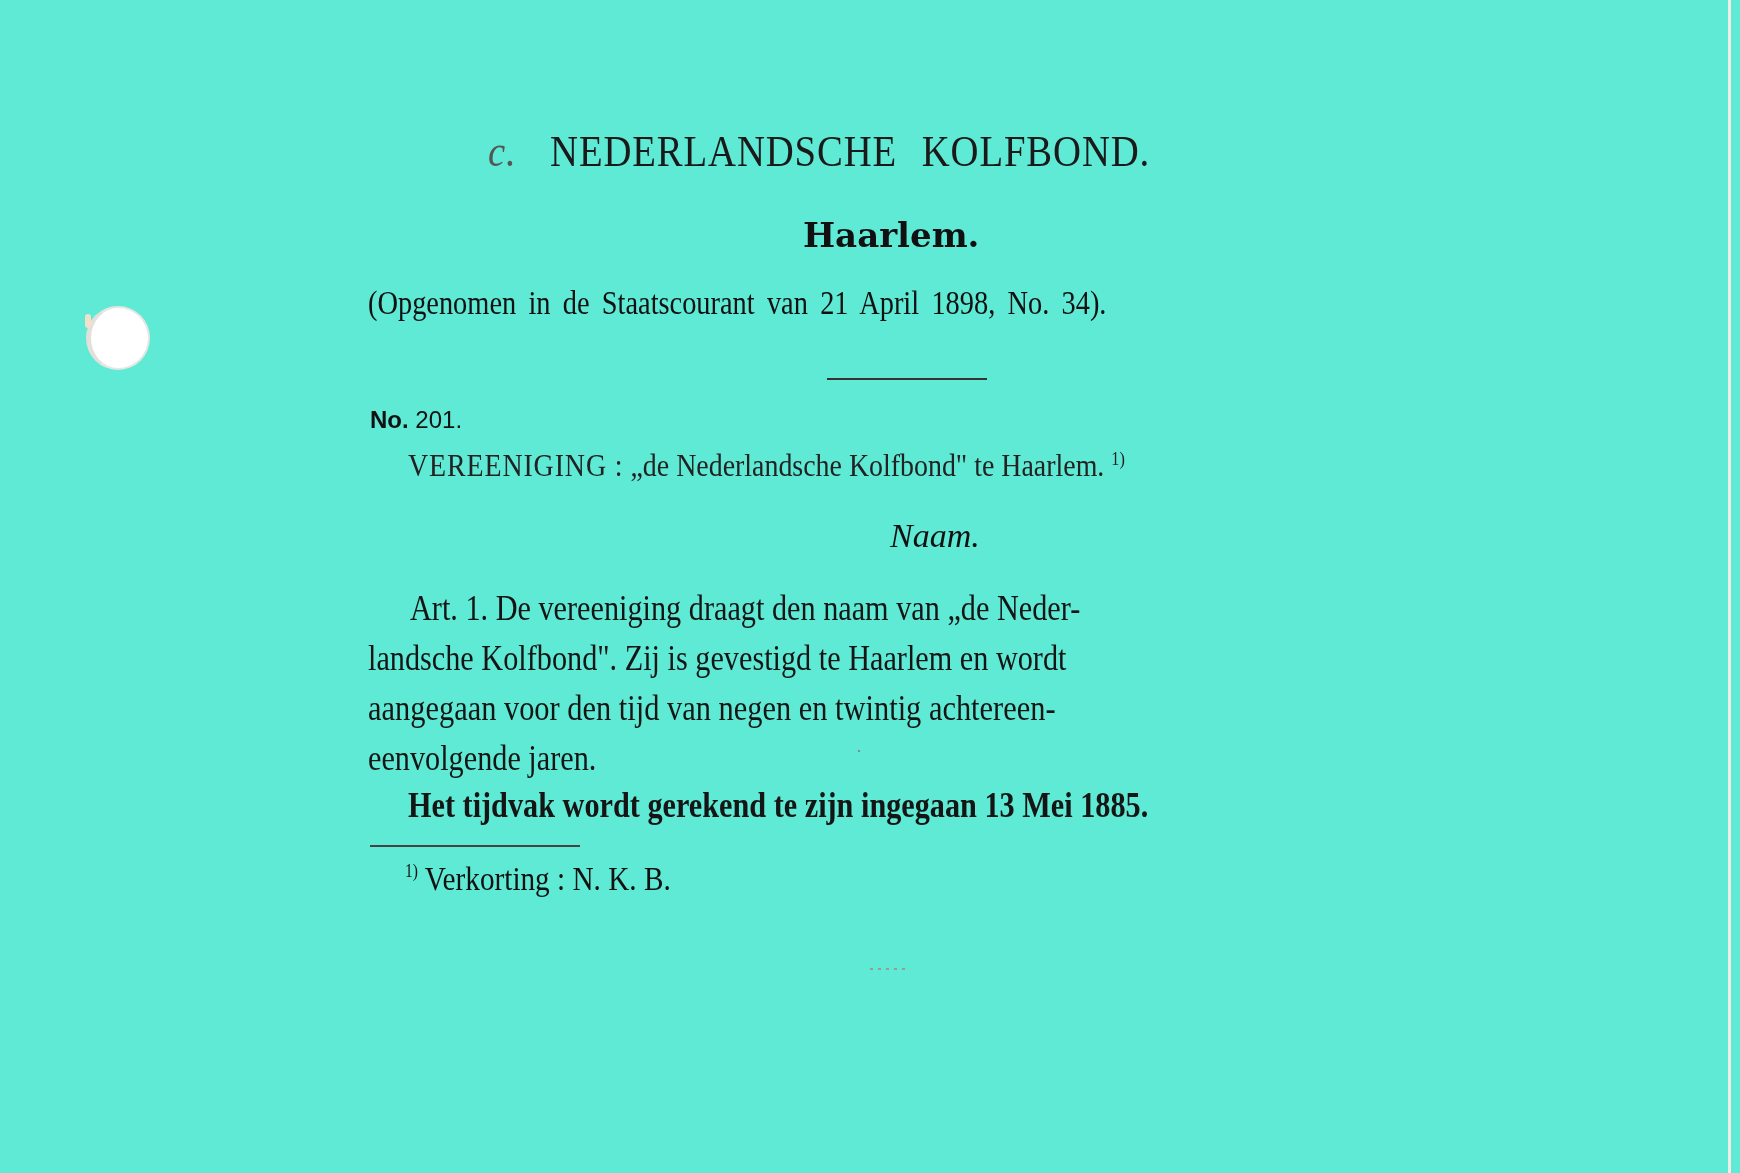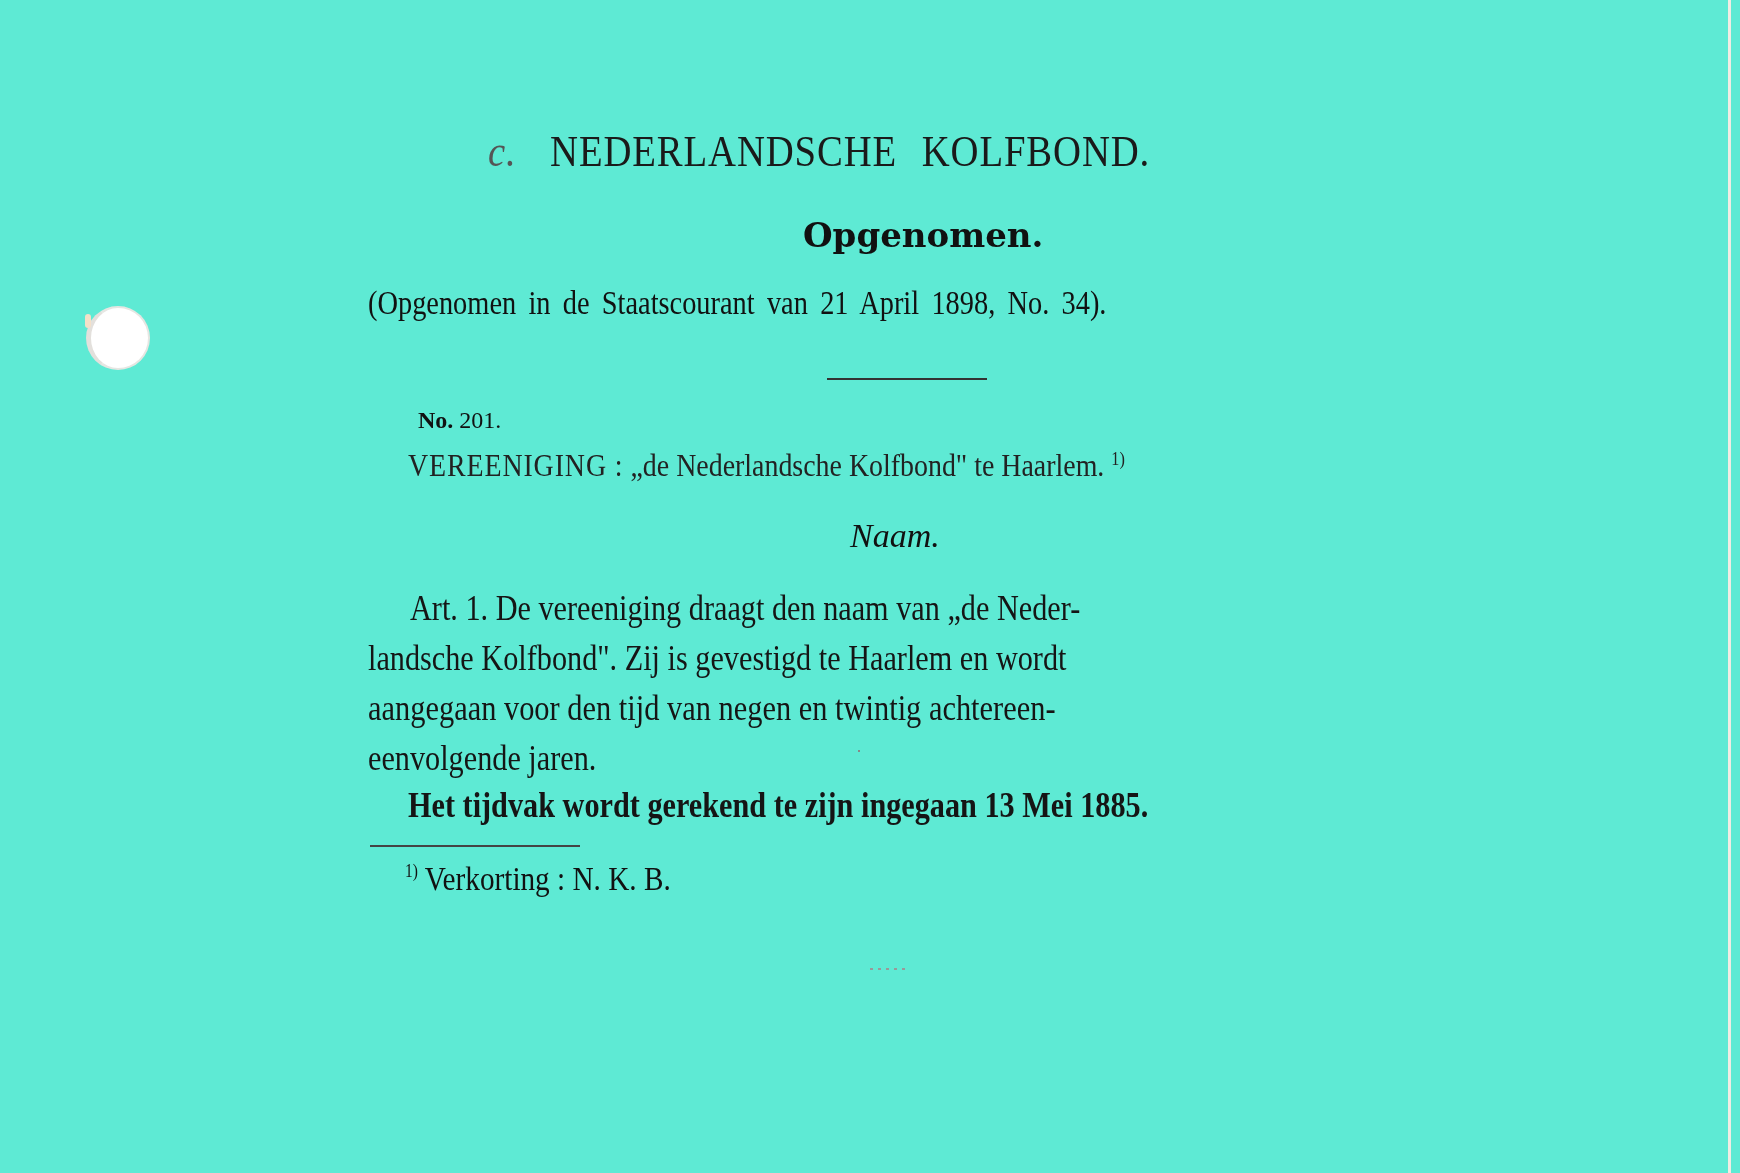--- a/index.html
+++ b/index.html
@@ -101,37 +101,36 @@
     .rule-foot {
       left: 370px;
       top: 845px;
       width: 210px;
       height: 2px;
       background: #444;
     }
     .number {
       left: 370px;
       top: 408px;
-      font-family: Liberation Serif, serif;
+      font-family: Liberation Sans, sans-serif;
       font-weight: bold;
       font-size: 24px;
-      margin-left: 48px;
     }
     .number .num-part { font-weight: normal; }
     .assoc {
       left: 408px;
       top: 450px;
       font-size: 31px;
       transform: scaleX(0.9);
       transform-origin: left top;
       color: #222;
     }
     .assoc .label { letter-spacing: 1px; }
     .section {
-      left: 850px;
+      left: 890px;
       top: 519px;
       font-style: italic;
       font-size: 34px;
     }
     .body-line {
       font-size: 36px;
       transform-origin: left top;
       color: #151515;
     }
     .art-1 { left: 410px; top: 590px; transform: scaleX(0.84); }
@@ -171,21 +170,21 @@
 <body>
 
 <div class="page">
   <div class="page-edge"></div>
   <div class="punch-hole"></div>
 
   <div class="line heading">
     <span class="prefix">c.</span><span>NEDERLANDSCHE</span><span class="gap"></span><span>KOLFBOND.</span>
   </div>
 
-  <div class="line title">Opgenomen.</div>
+  <div class="line title">Haarlem.</div>
 
   <div class="line subtitle">(Opgenomen in de Staatscourant van 21 April 1898, No. 34).</div>
 
   <div class="rule rule-mid"></div>
 
   <div class="line number">
     <span>No.</span>
     <span class="num-part">201.</span>
   </div>
 

